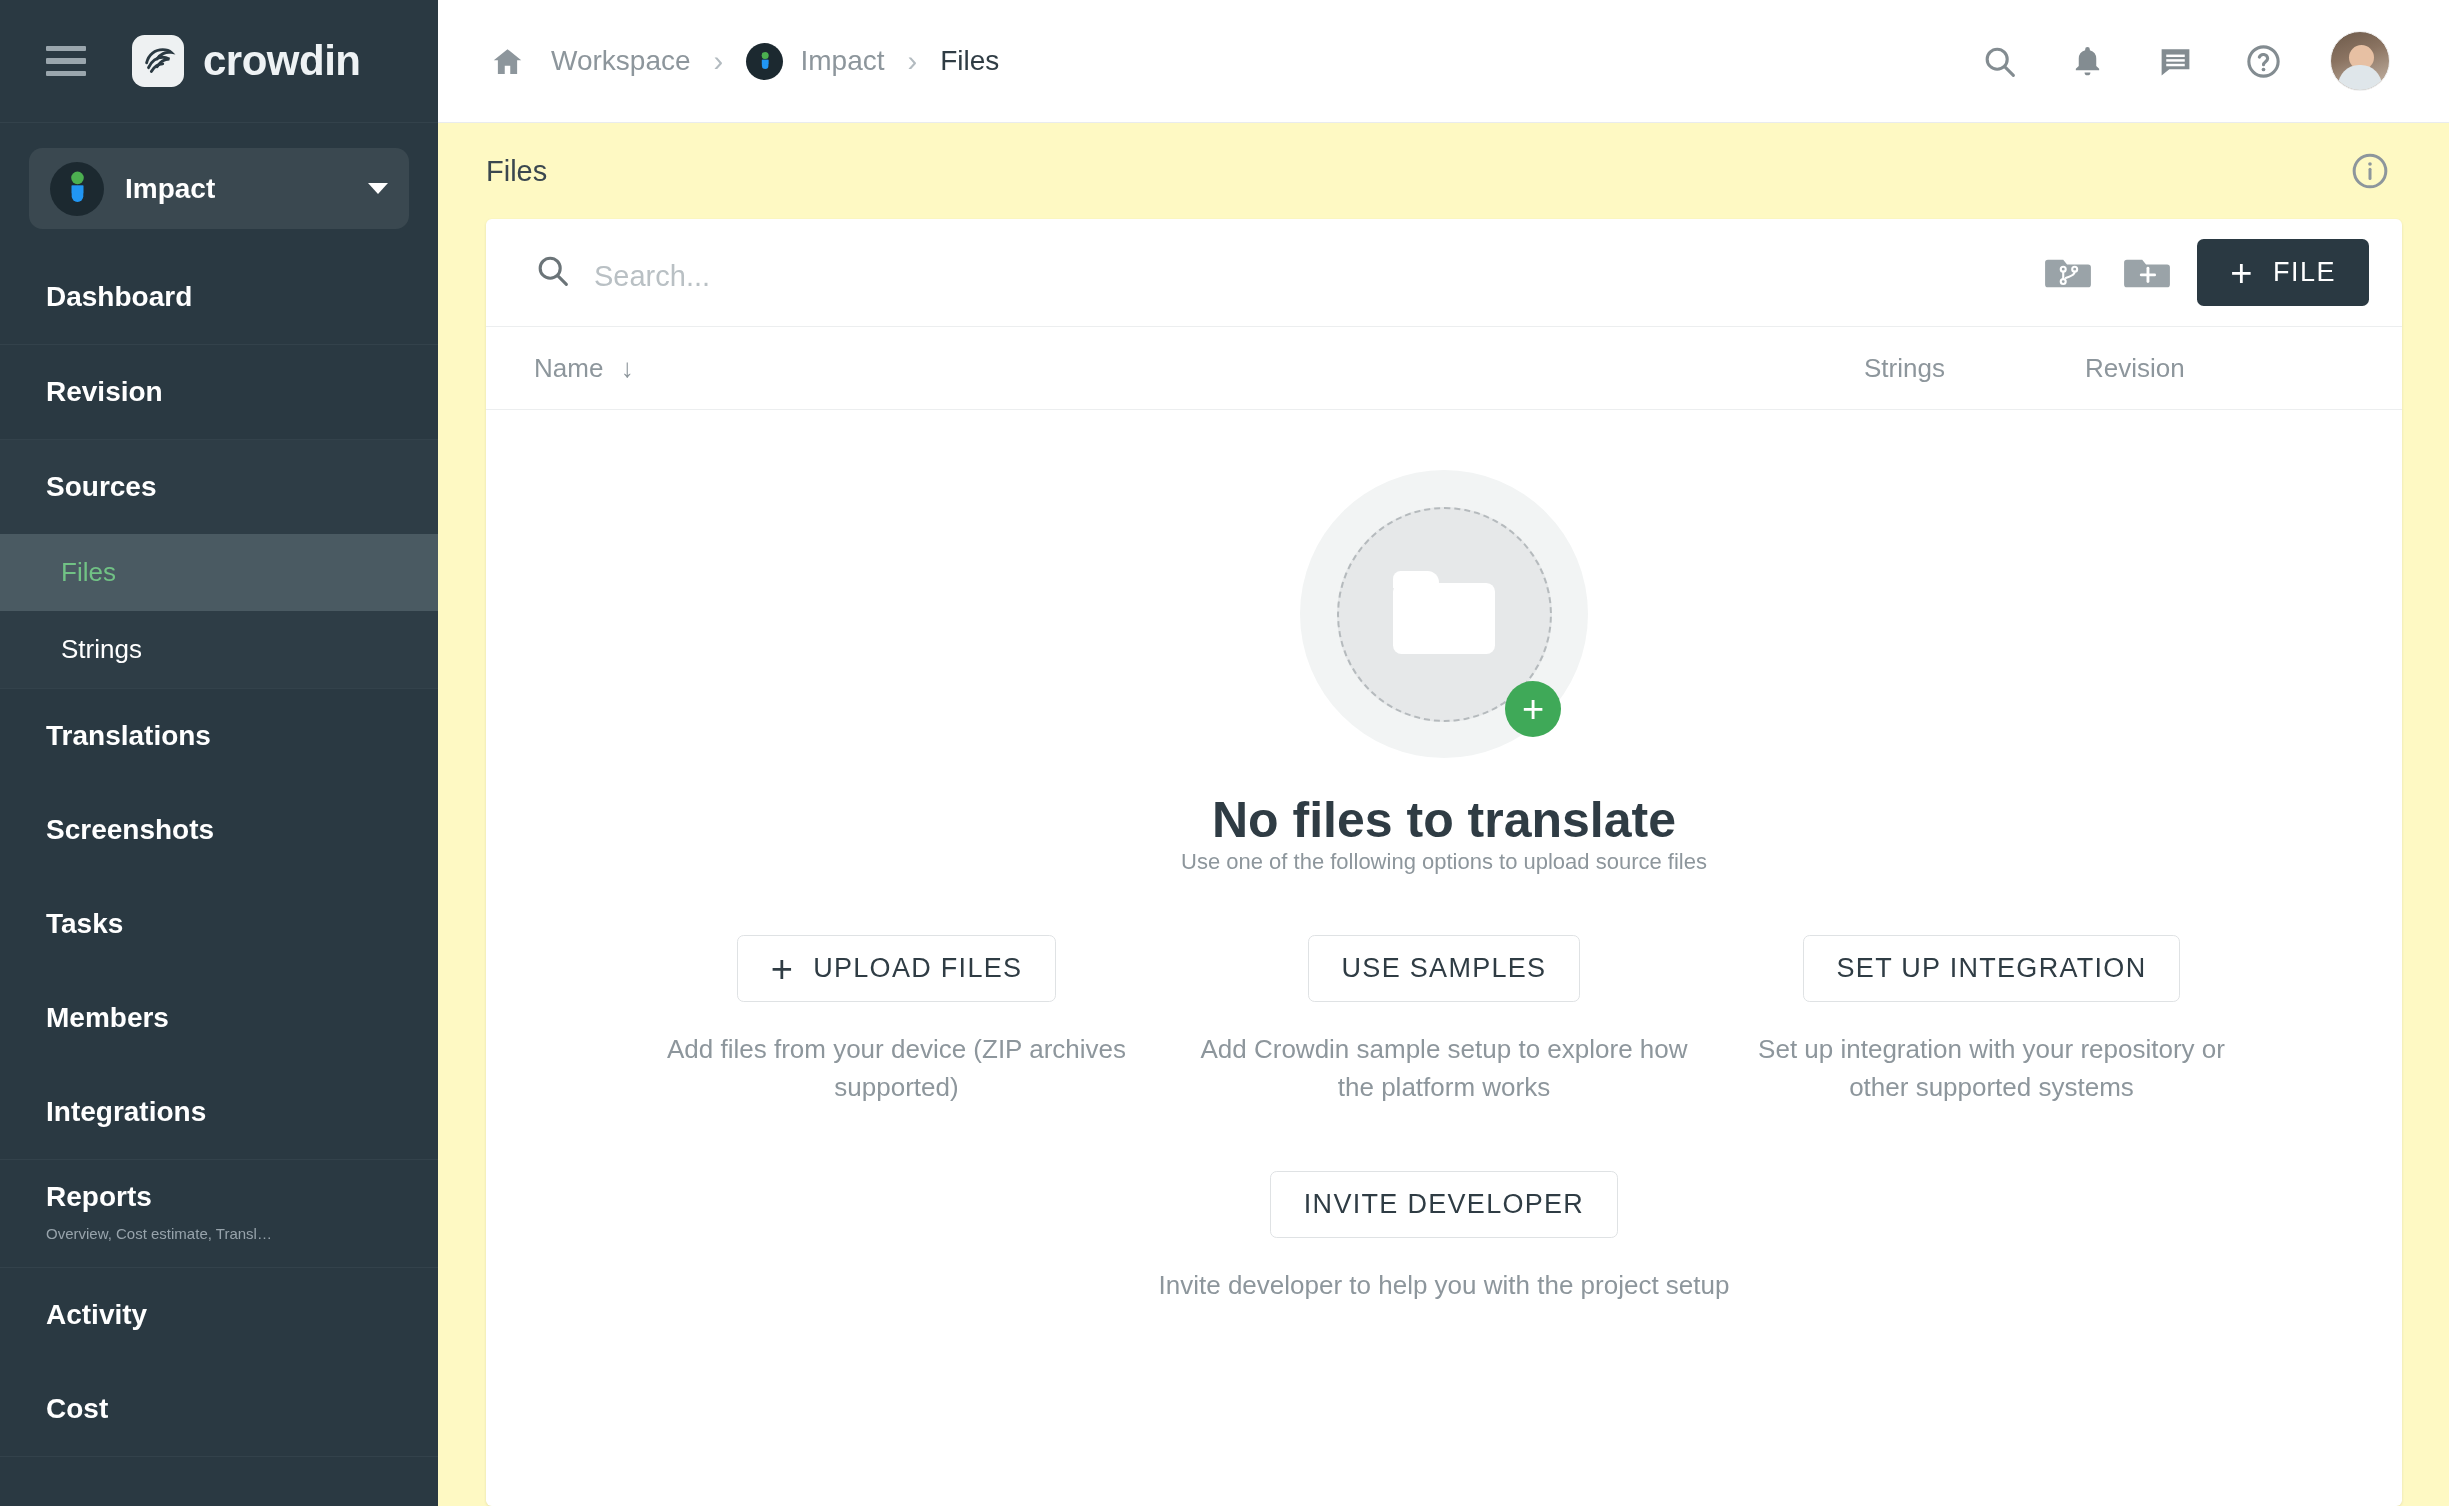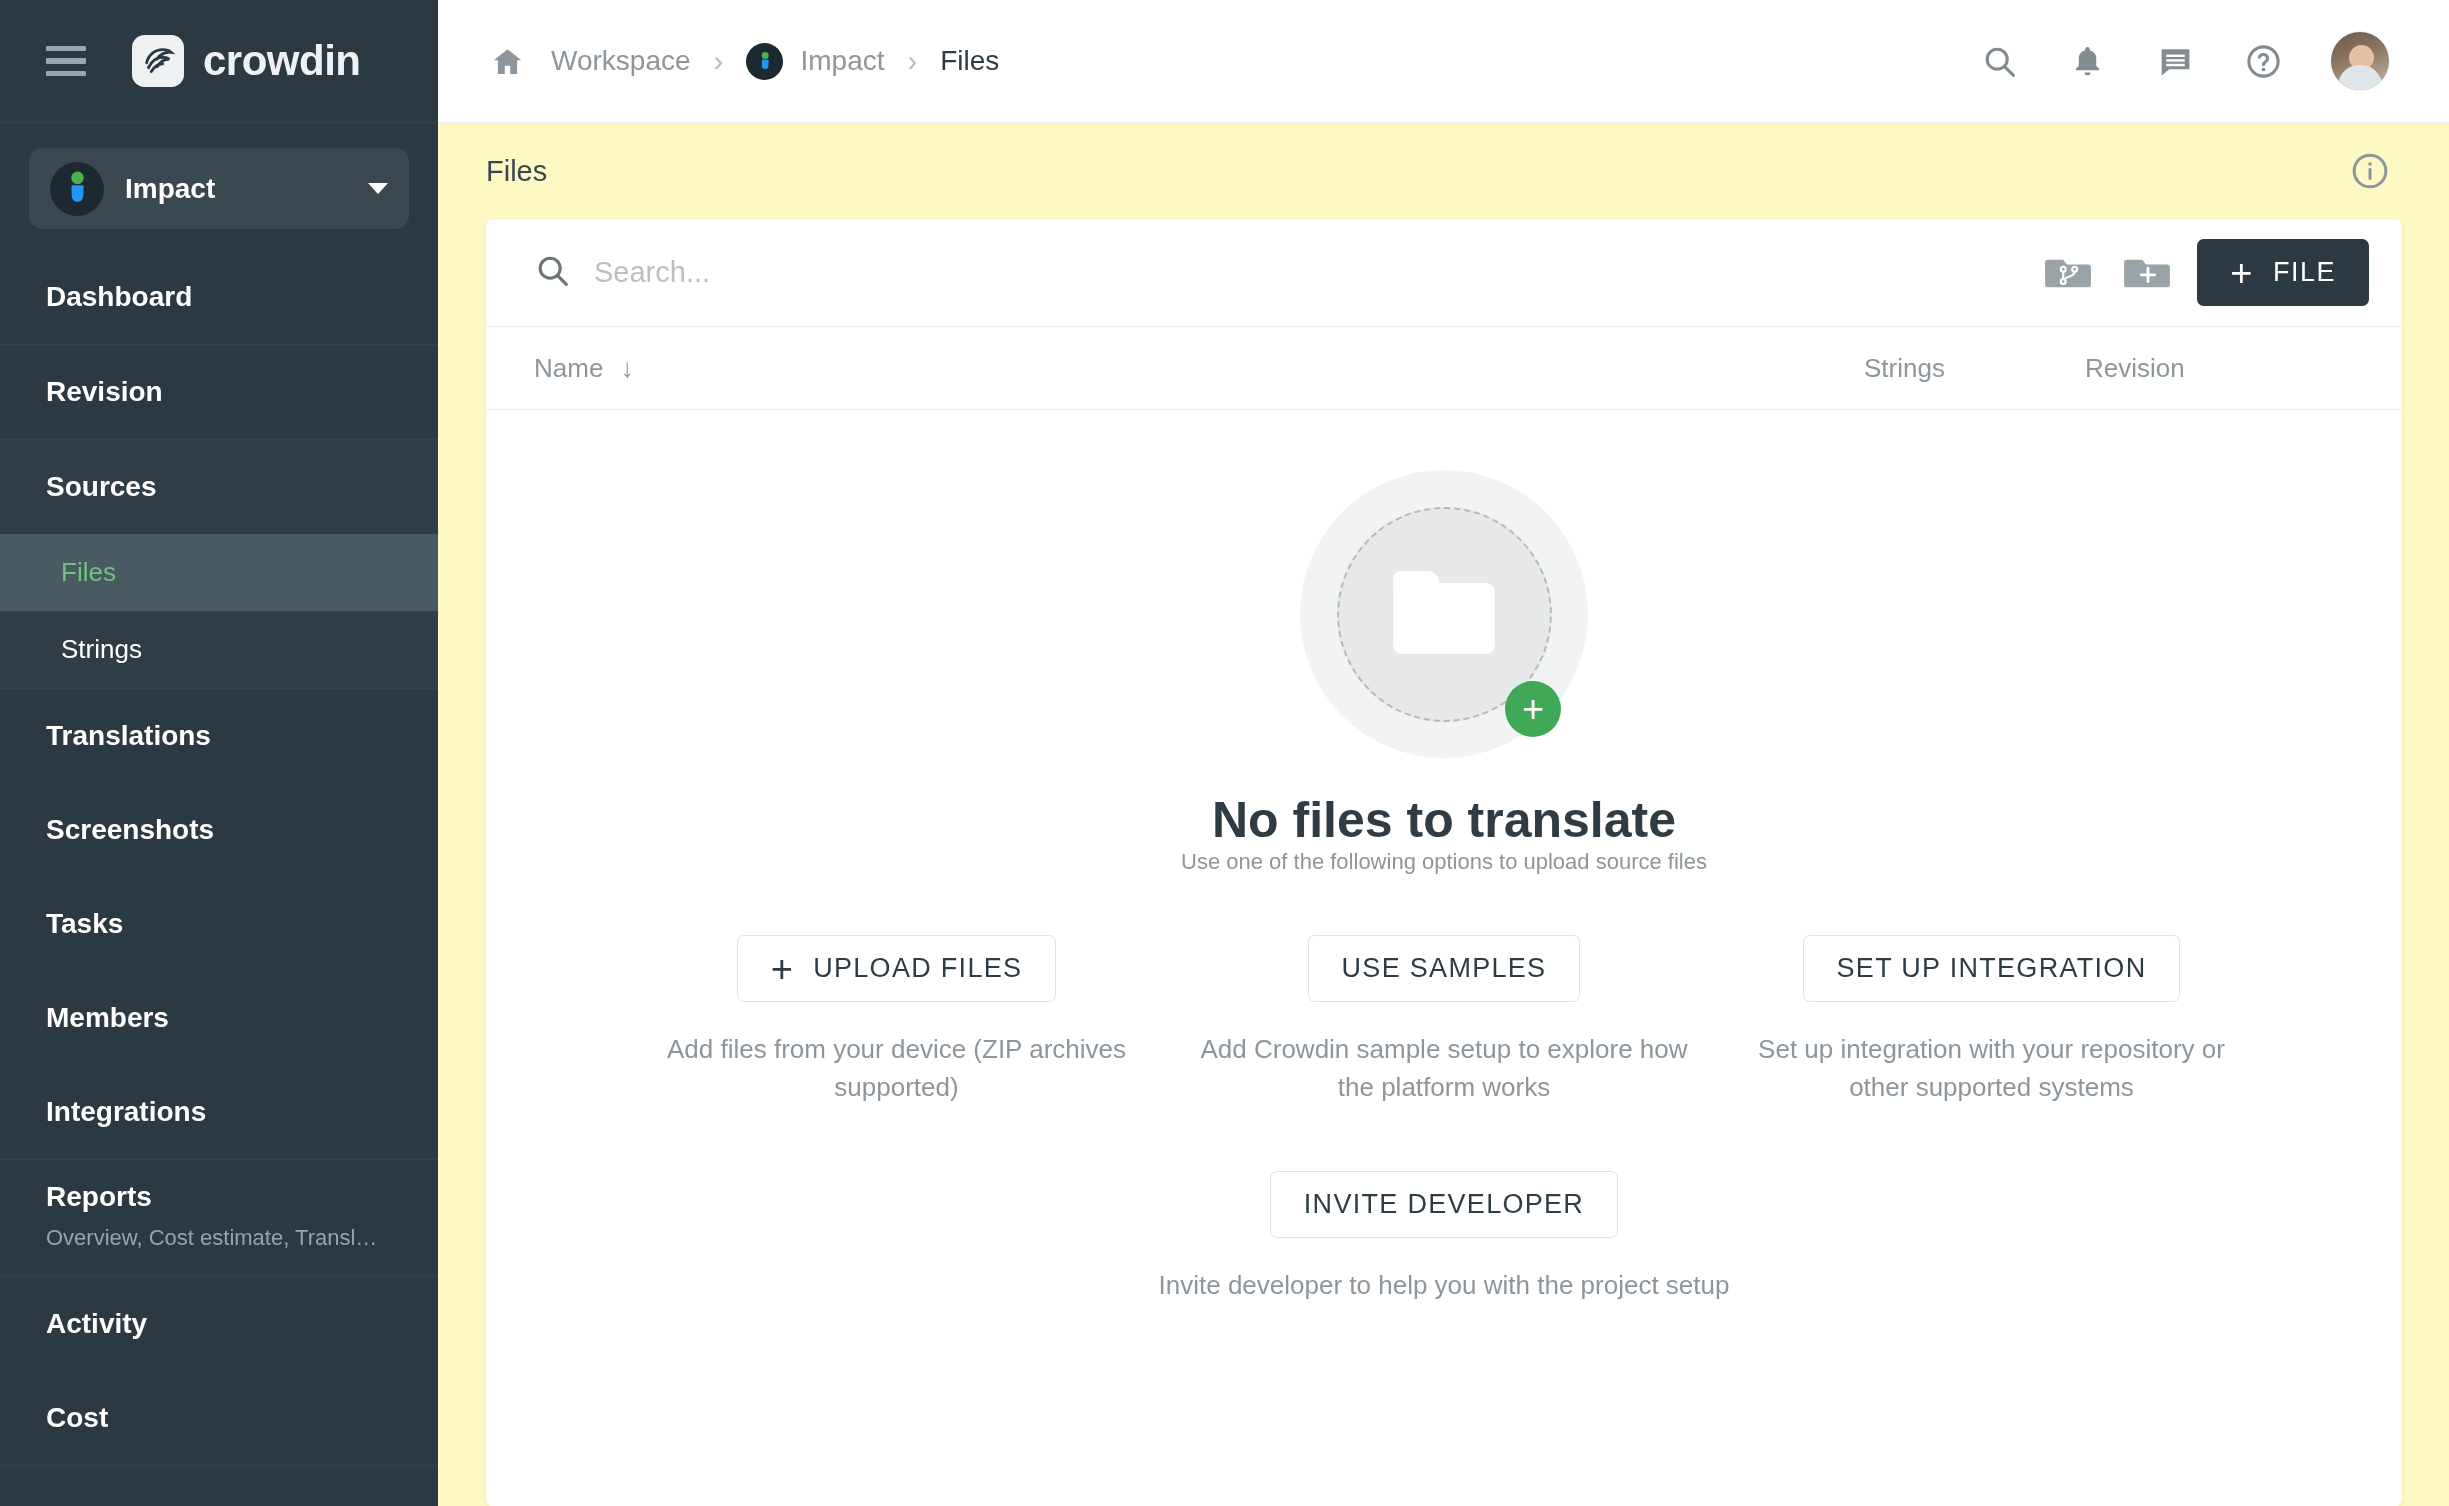--- a/index.html
+++ b/index.html
@@ -62,21 +62,21 @@
   .nav-item.section-head { background: #2e3d46; }
   .nav-sub {
     height: 77px; display:flex; align-items:center; padding: 0 46px 0 61px;
     font-size: 26px; font-weight: 400; color: #ffffff; cursor: pointer;
     background: #2e3d46;
   }
   .nav-sub.active { background: #4a5a62; color: #71c285; }
   .nav-item-stack { padding: 21px 46px 25px 46px; }
   .nav-item-stack .title { display:flex; align-items:center; justify-content: space-between;
      color:#fff; font-size:28px; font-weight:700; }
-  .nav-item-stack .sub { color:#97a3ab; font-size:22px; margin-top: 11.5px; white-space: nowrap; overflow: hidden; }
+  .nav-item-stack .sub { color:#97a3ab; font-size:15px; margin-top: 11.5px; white-space: nowrap; overflow: hidden; }
 
   
   .main { flex: 1; display: flex; flex-direction: column; background: #fef9c3; min-width: 0; }
 
   .topbar {
     height: 123px; background: #ffffff; display: flex; align-items: center;
     padding: 0 60px 0 48px; border-bottom: 1px solid #e9ecee;
   }
   .crumbs { display: flex; align-items: center; gap: 23px; flex: 1; }
   .crumb { font-size: 28px; color: #8d969c; cursor: pointer; }
@@ -111,21 +111,21 @@
 
   .card {
     margin: 0 48px 0 48px; background:#ffffff; border-radius: 5.8px;
     box-shadow: 0 1px 2.9px rgba(0,0,0,0.10);
     flex: 1; display:flex; flex-direction: column; overflow: hidden;
   }
   .card-toolbar {
     height: 108px; display:flex; align-items:center; padding: 0 33px 0 48px;
     border-bottom: 1px solid #eceeef; gap: 21px;
   }
-  .search-wrap { flex: 1; display:flex; align-items:center; gap: 23px; }
+  .search-wrap { flex: 1; display:flex; align-items:flex-end; gap: 23px; }
   .search-input {
     border: none; outline: none; font-size: 29px; color:#2f3c44; flex:1;
     font-family: "Liberation Sans", sans-serif; background: transparent;
   }
   .search-input::placeholder { color: #b9c0c4; }
   .tool-btn { width: 58px; height: 54px; display:flex; align-items:center; justify-content:center; cursor:pointer; }
   .file-btn {
     background: #2a3942; color:#fff; border:none; border-radius: 6.7px;
     height: 67px; padding: 0 33px; display:flex; align-items:center; gap: 19px;
     font-size: 27px; font-weight: 500; letter-spacing: 1.5px; cursor:pointer;

